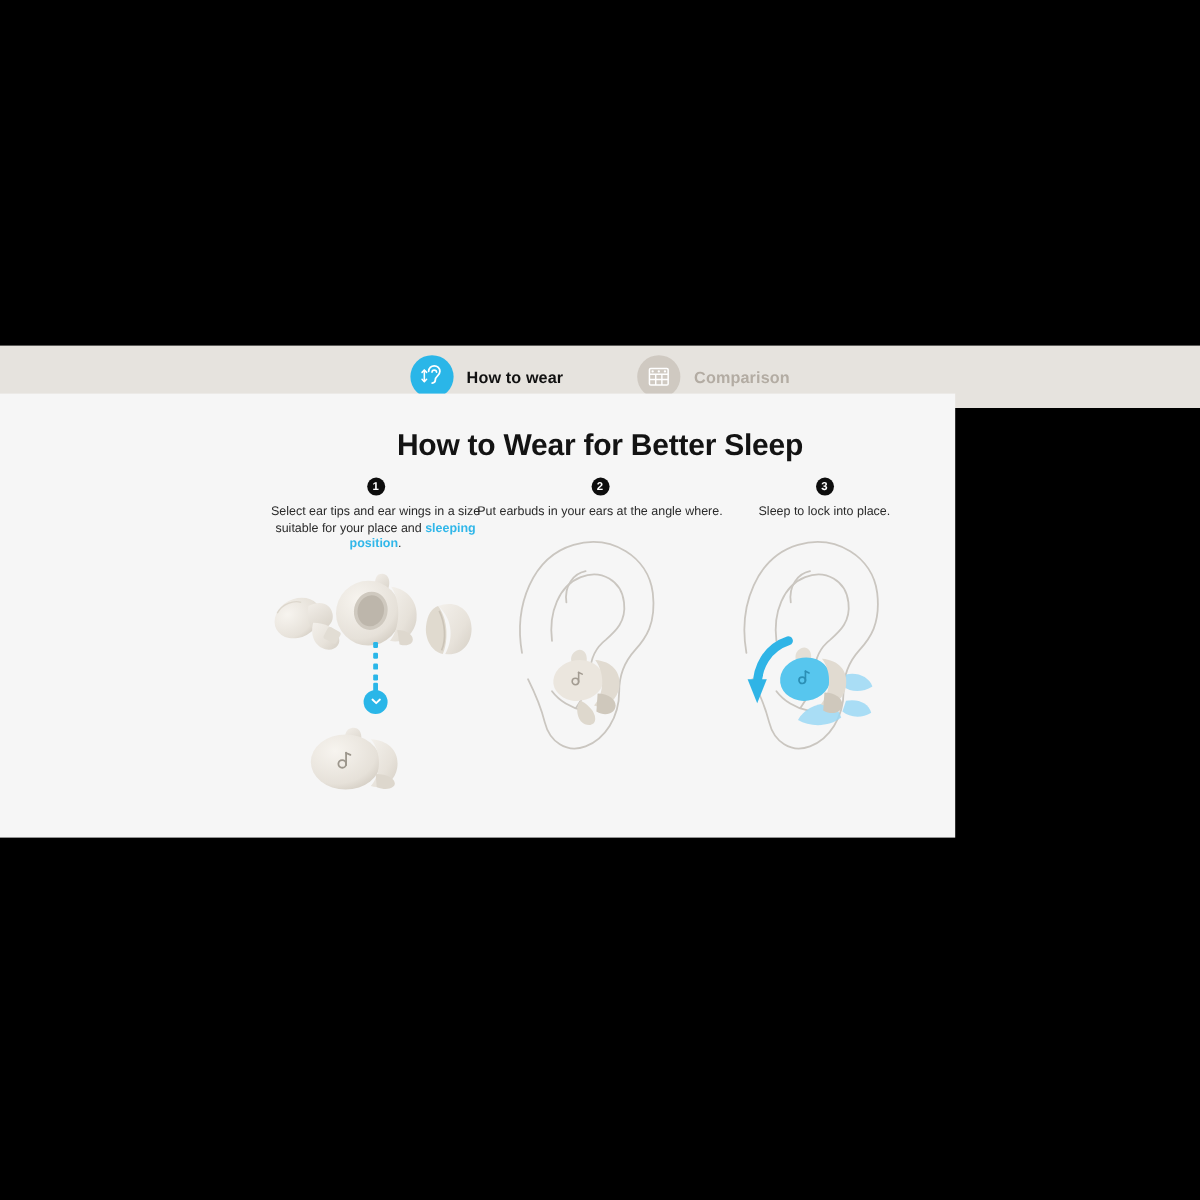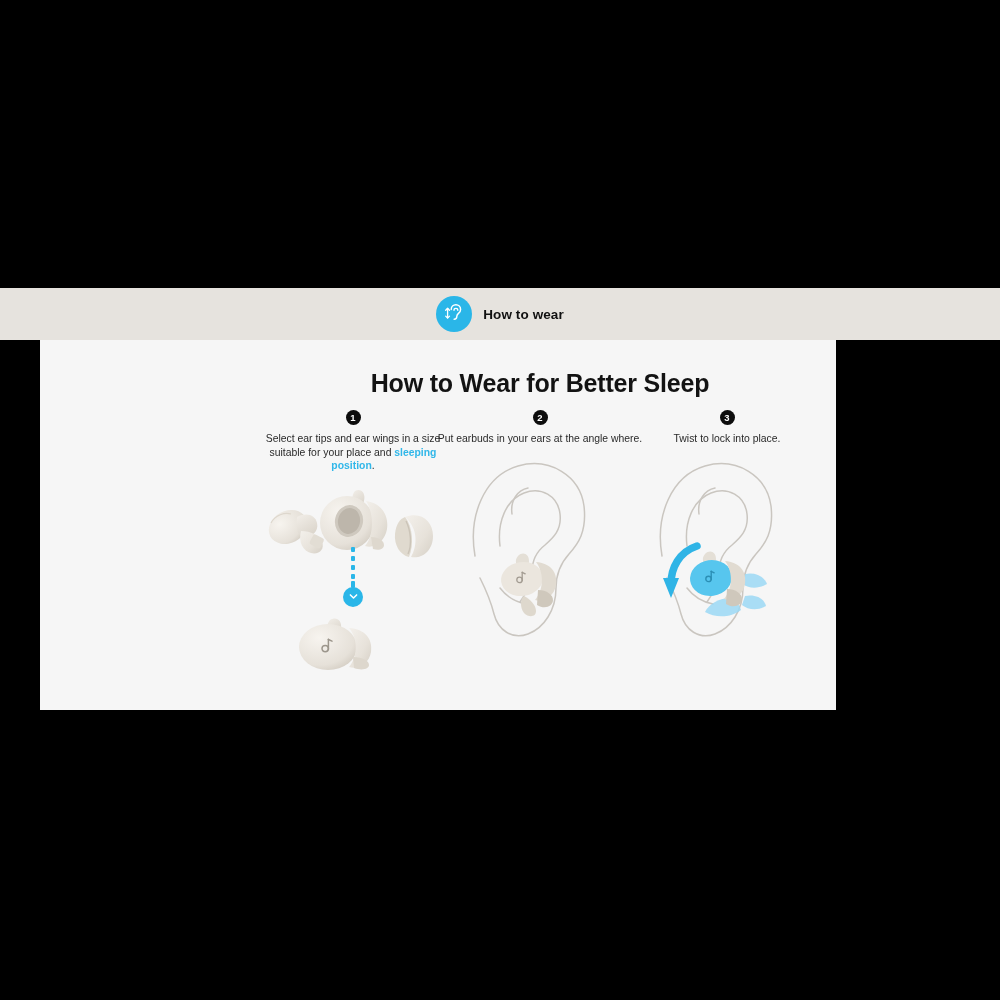--- a/index.html
+++ b/index.html
@@ -23,23 +23,22 @@
     display:flex; align-items:center; justify-content:center; flex:0 0 36px;
   }
   .tab-icon.active{ background:#2ab6e8; }
   .tab-icon.inactive{ background:#cfc9c1; }
   .tab-label{ font-size:13.5px; letter-spacing:.1px; }
   .tab-label.active{ color:#111; font-weight:700; }
   .tab-label.inactive{ color:#b3aca3; font-weight:700; }
 
   
   .content{
-    position:absolute; left:0; top:340px; width:796px; height:370px;
+    position:absolute; left:0; top:328px; width:796px; height:370px;
     background:#f6f6f6;
-    margin-left:40px;
   }
   .page-title{
     position:absolute; left:0; top:29px; width:1000px; text-align:center;
     font-size:25px; font-weight:700; color:#131313; letter-spacing:-0.2px;
   }
 
   .steps{ position:absolute; left:190px; top:70px; width:620px; height:280px; }
   .step{ position:absolute; top:0; width:210px; text-align:center; }
   .step-1{ left:18px; }
   .step-2{ left:205px; }
@@ -92,20 +91,35 @@
           <path d="M9.2 7.4c0-2.6 2.1-4.6 4.7-4.6s4.7 2 4.7 4.6c0 2.1-1.1 3.1-2.1 4-0.9 0.8-1.7 1.5-1.7 3.1 0 1.5-1.2 2.7-2.7 2.7" fill="none" stroke="#fff" stroke-width="1.45" stroke-linecap="round"></path>
           <path d="M12 8.2c0-1 0.8-1.8 1.9-1.8s1.9 0.8 1.9 1.8" fill="none" stroke="#fff" stroke-width="1.35" stroke-linecap="round"></path>
           <path d="M5.6 6.6v9.2" fill="none" stroke="#fff" stroke-width="1.3" stroke-linecap="round"></path>
           <path d="M3.7 8.3l1.9-2 1.9 2" fill="none" stroke="#fff" stroke-width="1.3" stroke-linecap="round" stroke-linejoin="round"></path>
           <path d="M3.7 14.1l1.9 2 1.9-2" fill="none" stroke="#fff" stroke-width="1.3" stroke-linecap="round" stroke-linejoin="round"></path>
         </svg>
       </span>
       <span class="tab-label active">How to wear</span>
     </div>
 
+    <div class="tab">
+      <span class="tab-icon inactive">
+        <svg width="22" height="22" viewBox="0 0 24 24">
+          <rect x="3.5" y="4.5" width="17" height="15" rx="1.2" fill="none" stroke="#fff" stroke-width="1.4"></rect>
+          <line x1="3.5" y1="9.6" x2="20.5" y2="9.6" stroke="#fff" stroke-width="1.3"></line>
+          <line x1="3.5" y1="14.5" x2="20.5" y2="14.5" stroke="#fff" stroke-width="1.3"></line>
+          <line x1="9.2" y1="9.6" x2="9.2" y2="19.5" stroke="#fff" stroke-width="1.3"></line>
+          <line x1="14.8" y1="9.6" x2="14.8" y2="19.5" stroke="#fff" stroke-width="1.3"></line>
+          <circle cx="6.4" cy="7.1" r="1.05" fill="#fff"></circle>
+          <circle cx="12" cy="7.1" r="1.05" fill="#fff"></circle>
+          <circle cx="17.6" cy="7.1" r="1.05" fill="#fff"></circle>
+        </svg>
+      </span>
+      <span class="tab-label inactive">Comparison</span>
+    </div>
   </div>
 
   <div class="content">
 
     <div class="page-title">How to Wear for Better Sleep</div>
 
     <div class="steps">
 
       <div class="step step-1">
         <span class="badge">1</span>
@@ -217,21 +231,21 @@
                 <circle cx="3.5" cy="7.9" r="2.7" fill="none" stroke="#a39c92" stroke-width="1.3"></circle>
                 <path d="M6.2 0.4 L9.2 1.8" stroke="#a39c92" stroke-width="1.3" stroke-linecap="round" fill="none"></path>
               </g>
             </g>
           </svg>
         </div>
       </div>
 
       <div class="step step-3">
         <span class="badge">3</span>
-        <div class="step-text">Twist to lock into place.</div>
+        <div class="step-text">Sleep to lock into place.</div>
 
         <div class="art art3">
           <svg width="200" height="210" viewBox="0 0 200 210">
             <g fill="none" stroke="#cac6c0" stroke-width="1.5" stroke-linecap="round">
               <path d="M35 108 C28 68 44 28 78 18 C110 9 140 28 144 58 C147 84 138 96 129 106
                        C120 116 116 126 116 140 C116 162 104 180 88 186 C72 192 58 182 54 166
                        C50 150 44 138 40 130"></path>
               <path d="M60 98 C57 74 66 52 84 45 C101 38 118 48 120 66 C122 82 113 90 105 97
                        C96 104 92 112 92 124"></path>
               <path d="M72 66 C70 52 78 42 88 40"></path>

